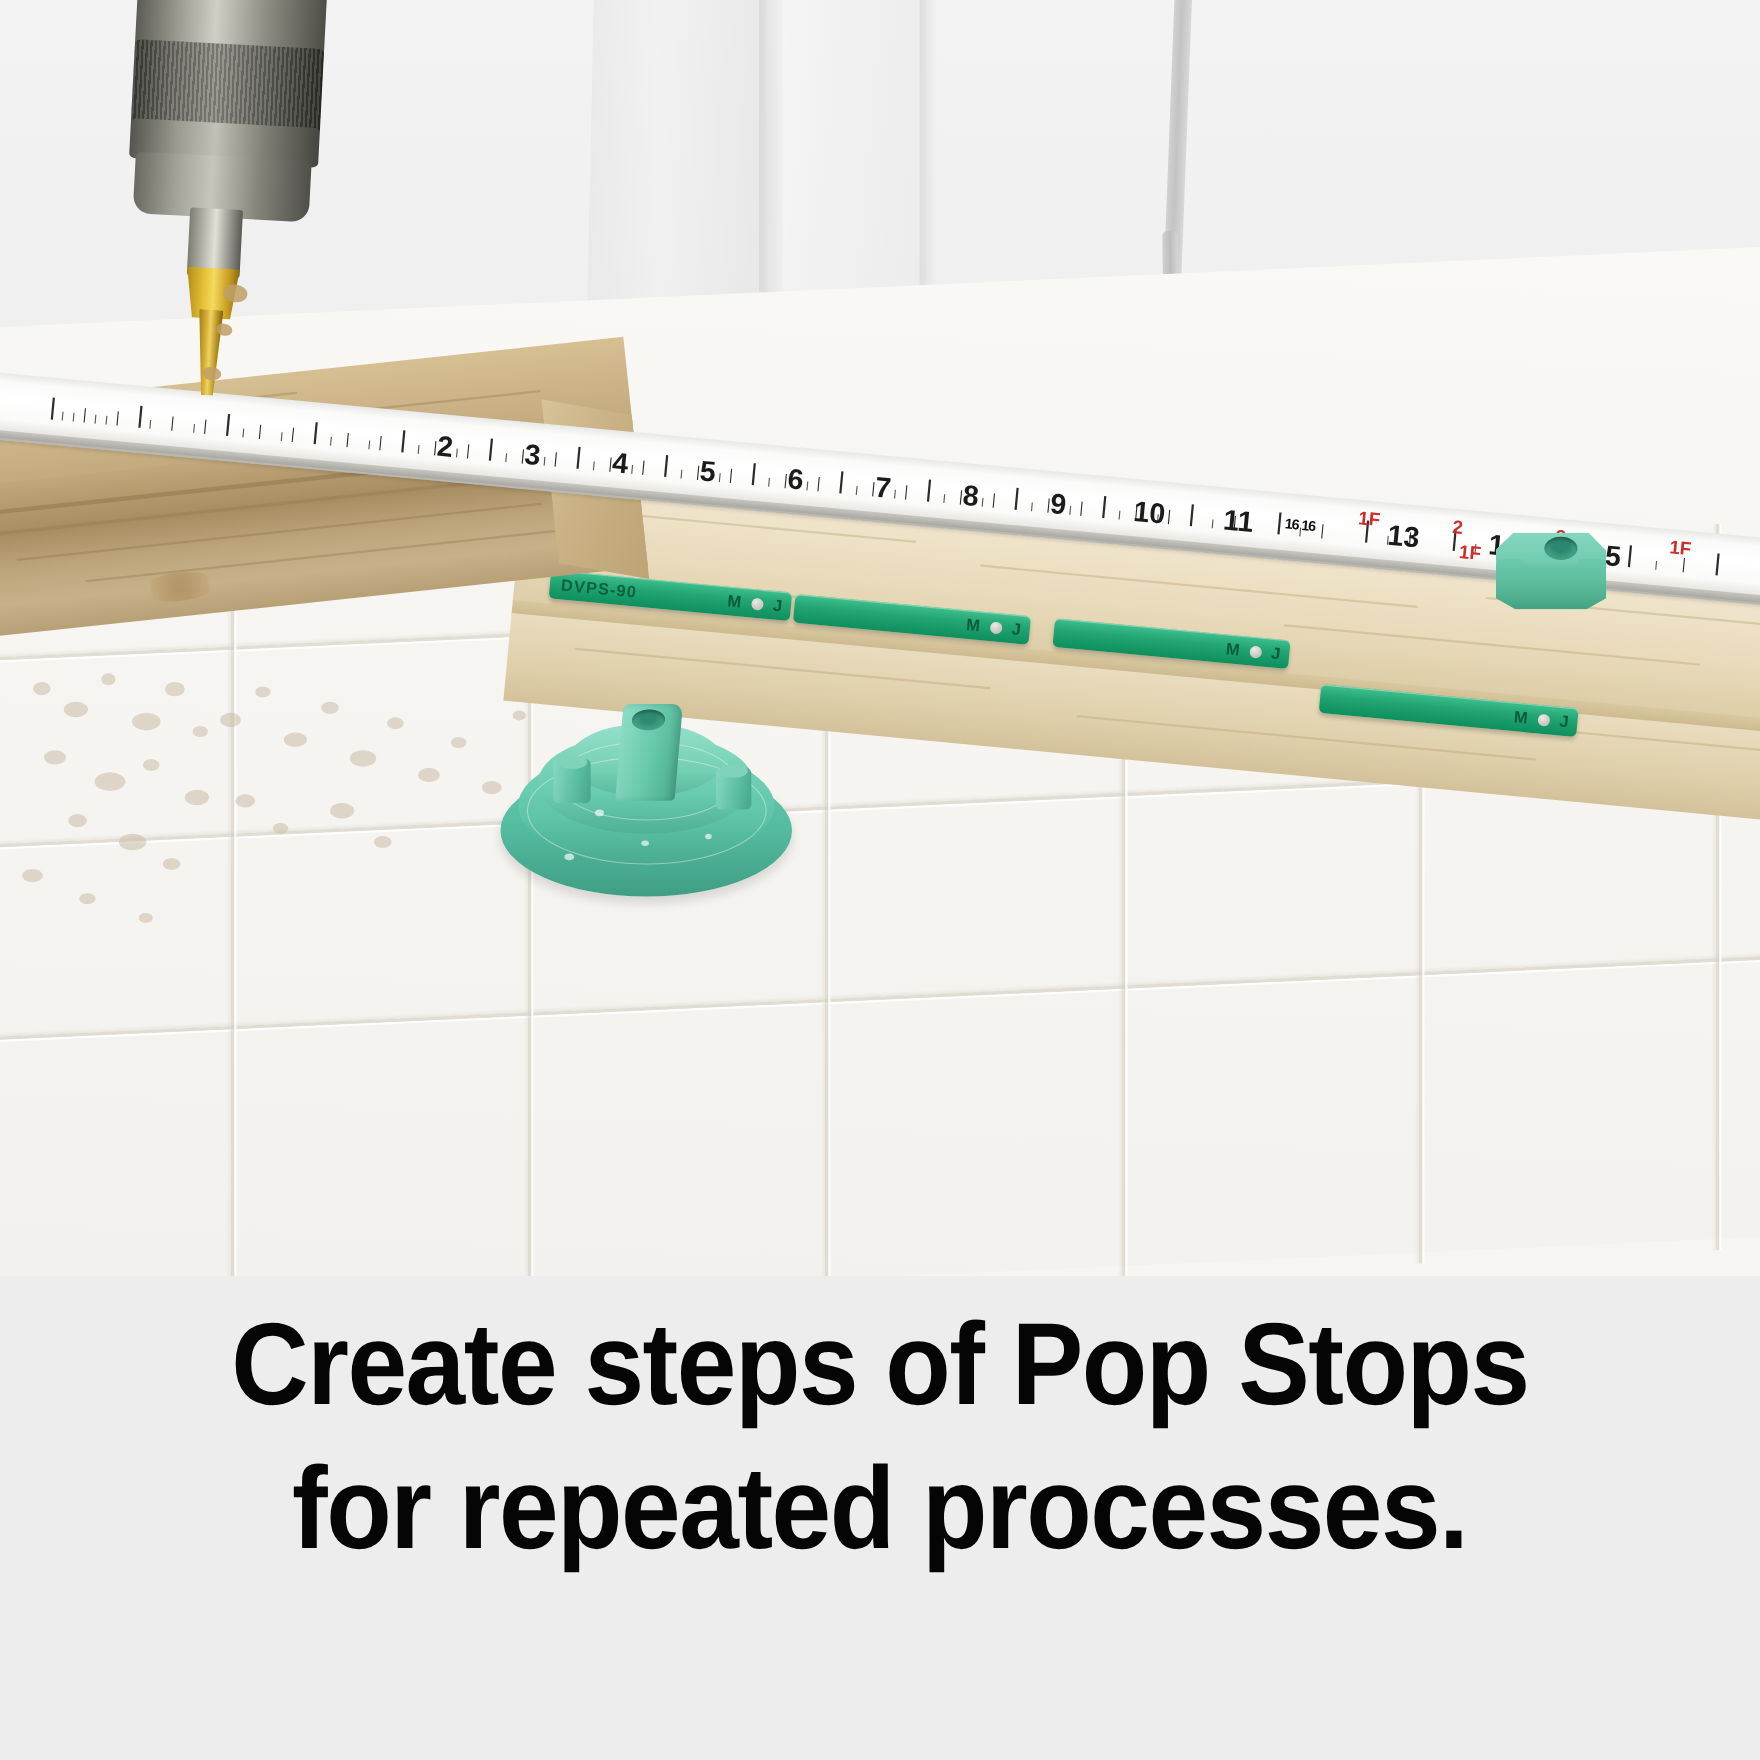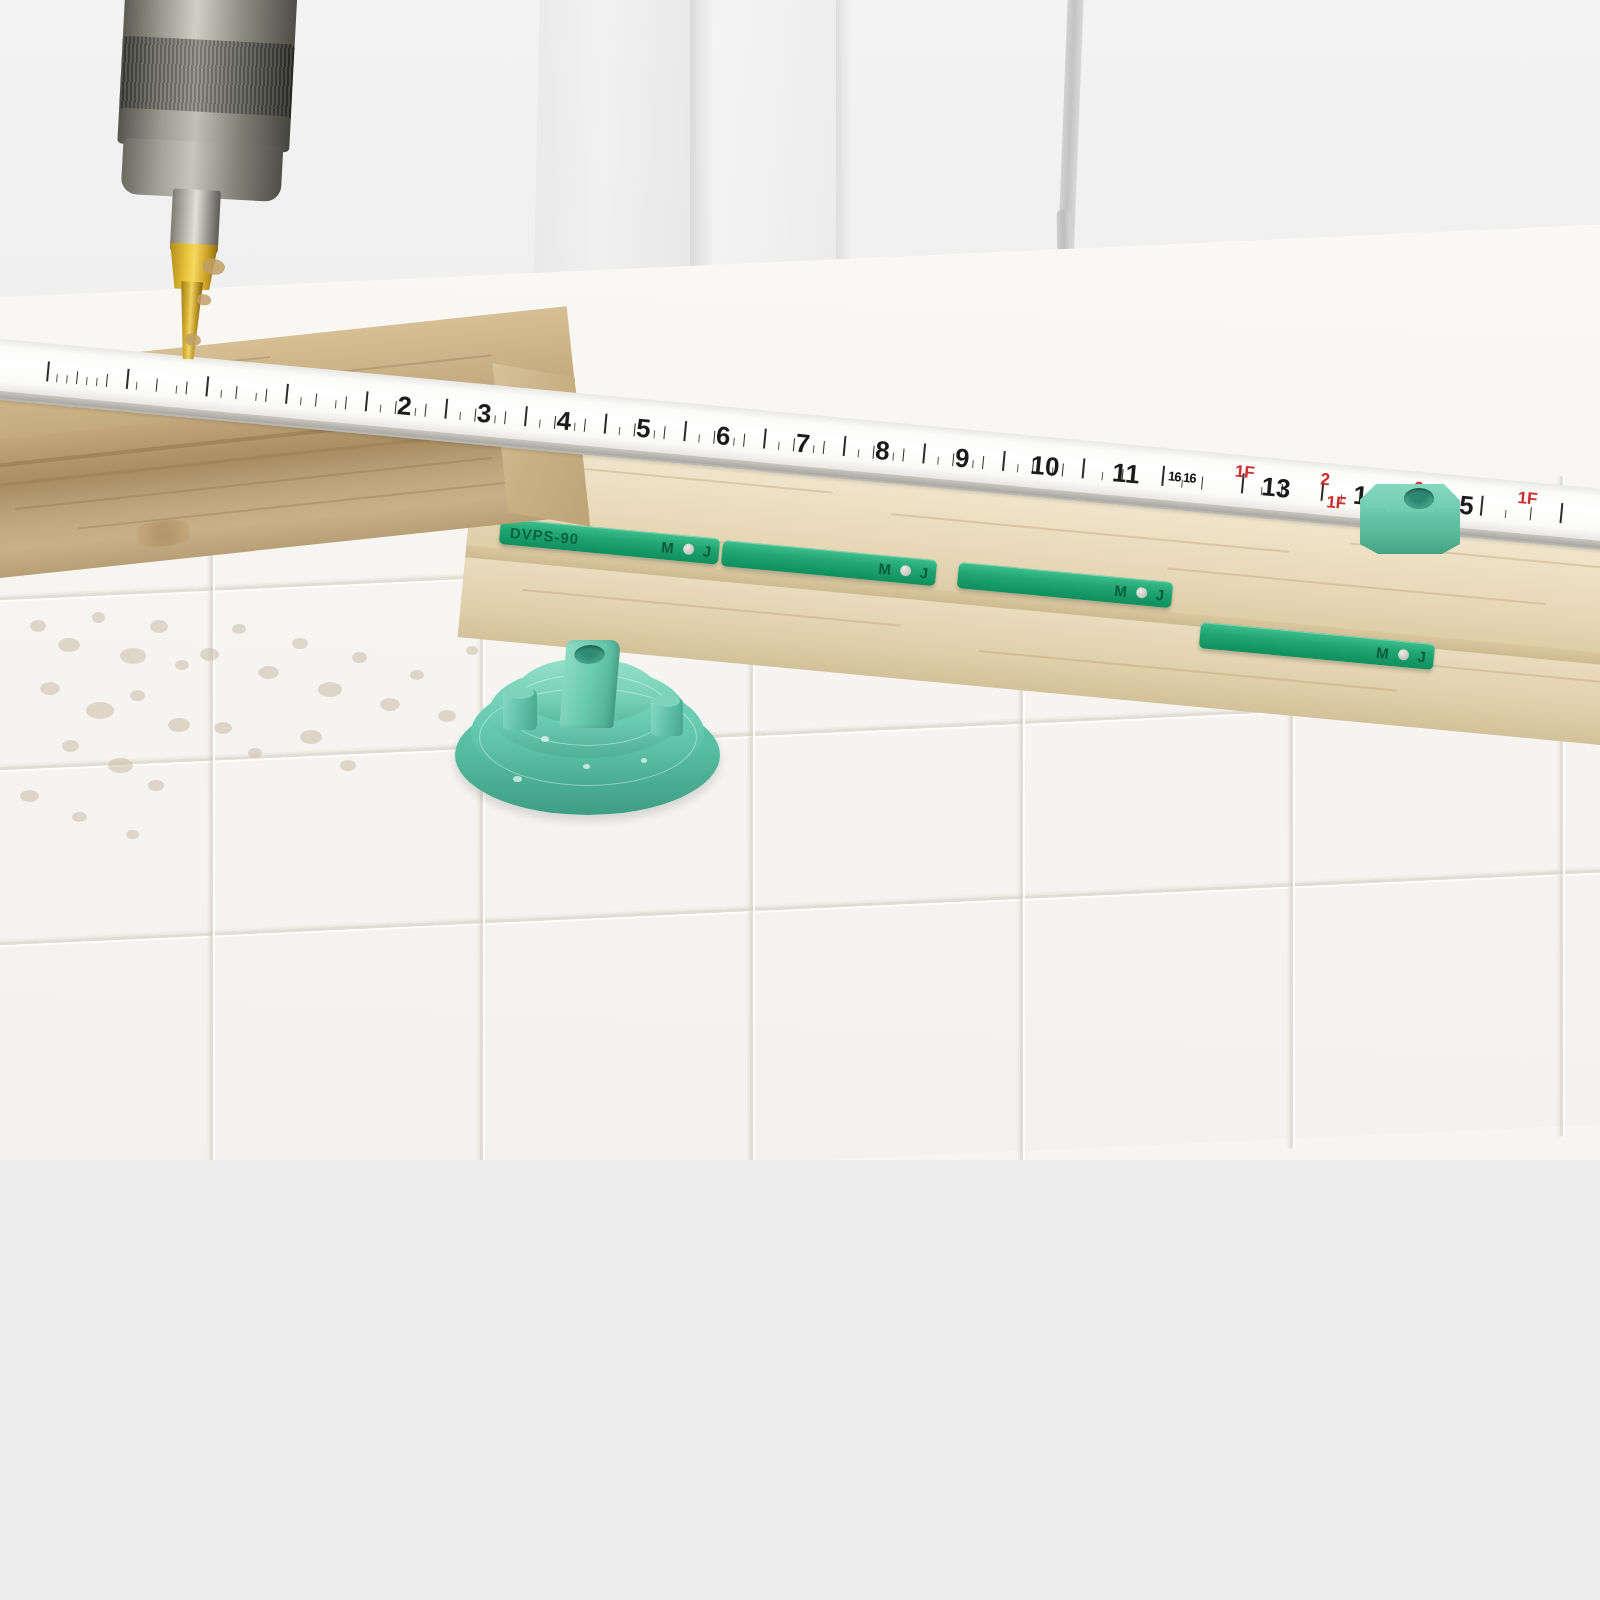--- a/index.html
+++ b/index.html
@@ -564,14 +564,18 @@
       <div class="shank"></div>
       <div class="bit-collar"></div>
       <div class="bit-flute"></div>
       <div class="bit-dust" style="left:92px;top:276px;width:22px;height:16px;"></div>
       <div class="bit-dust" style="left:88px;top:312px;width:14px;height:11px;"></div>
       <div class="bit-dust" style="left:78px;top:352px;width:16px;height:12px;"></div>
     </div>
 
   </div>
 
+  <div class="caption">
+    <div class="cap-line">Create steps of Pop Stops</div>
+    <div class="cap-line">for repeated processes.</div>
+  </div>
 
 </div>
 
 </body></html>

